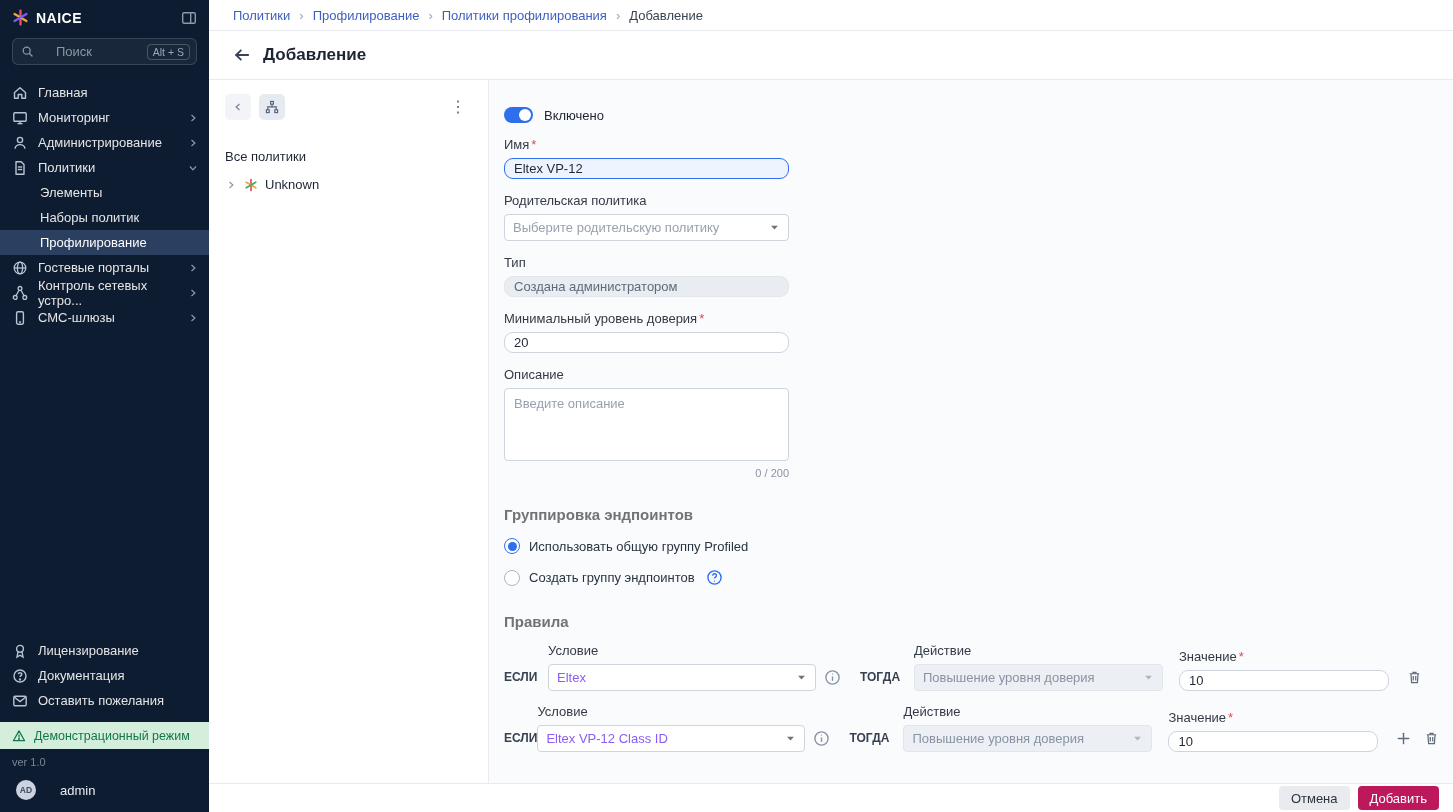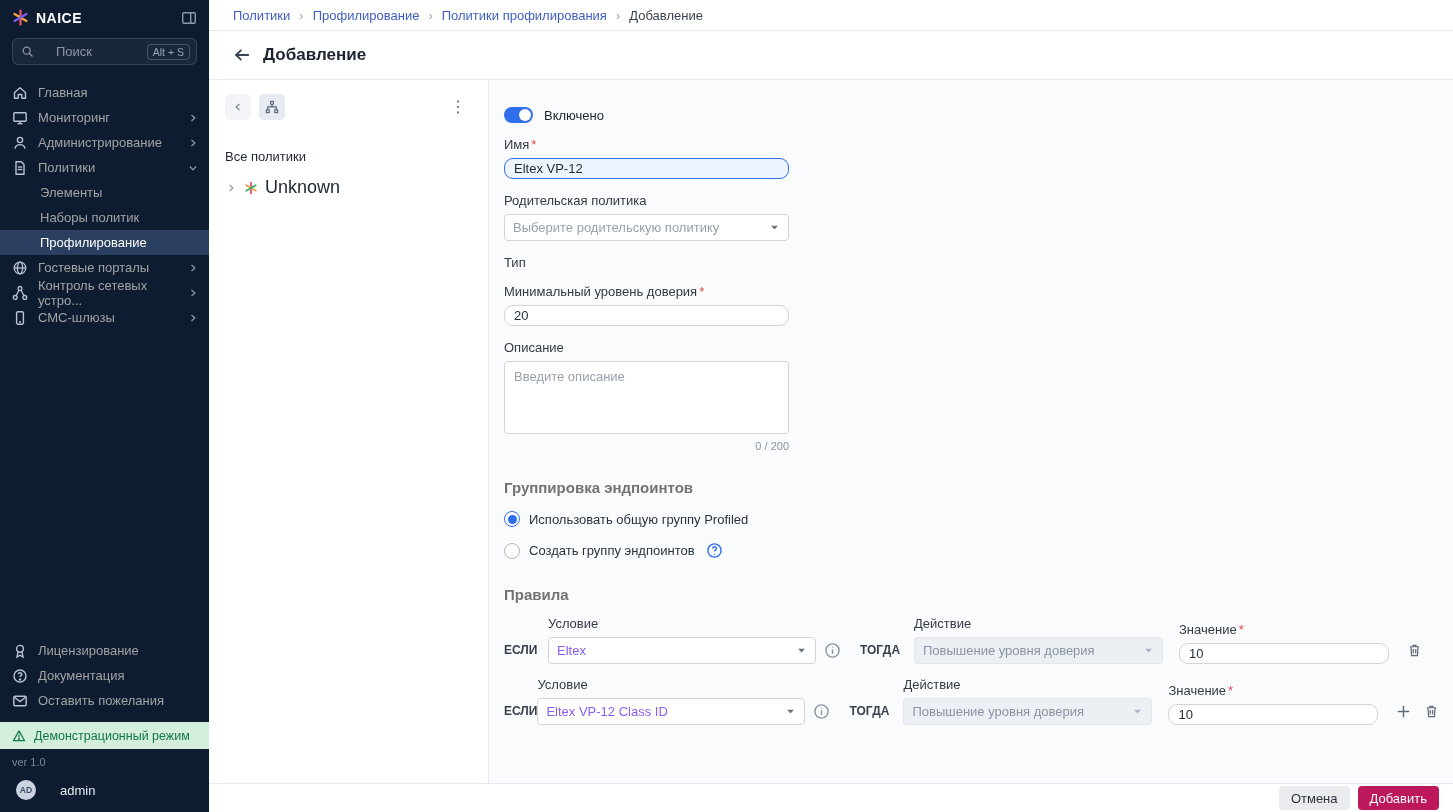--- a/index.html
+++ b/index.html
@@ -10,21 +10,21 @@
   
   .sidebar { width:209px; min-width:209px; background:#0d1c30; color:#c9d2e0; display:flex; flex-direction:column; }
   .brand-row { display:flex; align-items:center; gap:7px; padding:9px 12px 6px 12px; }
   .brand-name { color:#fff; font-weight:700; font-size:14px; letter-spacing:.5px; }
   .collapse-btn { margin-left:auto; color:#8d99ad; cursor:pointer; display:flex; }
   .search-box { margin:6px 12px 0 12px; height:27px; display:flex; align-items:center; gap:22px;
     background:rgba(255,255,255,.05); border:1px solid rgba(255,255,255,.14); border-radius:6px; padding:0 6px 0 8px; }
   .search-ph { color:#8b95a7; font-size:13px; flex:1; }
   .kbd { border:1px solid rgba(255,255,255,.22); border-radius:4px; font-size:10.5px; color:#9aa5b8; padding:1px 5px; }
   .nav { margin-top:15px; }
-  .nav-item { display:flex; align-items:center; gap:10px; height:25px; padding:0 10px 0 12px; font-size:13px; color:#a3a3a3; cursor:pointer; }
+  .nav-item { display:flex; align-items:center; gap:10px; height:25px; padding:0 10px 0 12px; font-size:13px; color:#e5e5e5; cursor:pointer; }
   .nav-item .nav-icon { width:16px; height:16px; flex:0 0 16px; display:flex; align-items:center; justify-content:center; color:#b9c3d4; }
   .nav-item .chev { margin-left:auto; color:#8d99ad; display:flex; }
   .nav-item.sub { padding-left:40px; }
   .nav-item.active { background:#2b4061; color:#fff; }
   .side-bottom { margin-top:auto; }
   .demo-row { margin-top:9px; height:27px; background:#d4eedd; color:#13764c; display:flex; align-items:center; gap:8px; padding:0 12px; font-size:12.5px; }
   .ver { padding:7px 12px 4px 12px; font-size:11px; color:#7a8699; }
   .user-row { display:flex; align-items:center; gap:24px; padding:8px 12px 12px 16px; }
   .avatar { width:20px; height:20px; border-radius:50%; background:#ccd3e0; color:#414b61; font-size:8.5px; font-weight:700; display:flex; align-items:center; justify-content:center; }
   .user-name { color:#e8ecf3; font-size:13px; }
@@ -41,21 +41,21 @@
 
   .content { flex:1; display:flex; min-height:0; }
 
   
   .tree-panel { width:280px; min-width:280px; background:#fff; border-right:1px solid #e8eaf0; padding:14px 16px; }
   .tree-toolbar { display:flex; align-items:center; gap:8px; }
   .tbtn { width:26px; height:26px; border-radius:5px; display:flex; align-items:center; justify-content:center; color:#7c8797; cursor:pointer; background:#f2f4f7; }
   .tbtn.pressed { background:#e6ebf1; color:#54627a; }
   .dots-btn { margin-left:auto; color:#5f6b7a; font-size:16px; cursor:pointer; letter-spacing:0; line-height:1; padding:2px 6px; }
   .tree-heading { margin-top:29px; font-size:13px; color:#1d2433; }
-  .tree-node { margin-top:13px; display:flex; align-items:center; gap:7px; font-size:18px; color:#1d2433; cursor:pointer; }
+  .tree-node { margin-top:13px; display:flex; align-items:center; gap:7px; font-size:13px; color:#1d2433; cursor:pointer; }
   .tree-node .chev { color:#8d99ad; display:flex; }
 
   
   .form-panel { flex:1; padding:27px 16px 0 15px; overflow:hidden; }
   .toggle-row { display:flex; align-items:center; gap:11px; }
   .toggle { width:29px; height:16px; border-radius:9px; background:#2f6fed; position:relative; cursor:pointer; }
   .toggle::after { content:""; position:absolute; top:2px; right:2px; width:12px; height:12px; border-radius:50%; background:#fff; }
   .fld { margin-top:14px; width:285px; }
   .fld-label { font-size:13px; color:#333a46; margin-bottom:6px; }
   .req { color:#e5484d; margin-left:2px; }
@@ -365,20 +365,21 @@
             <span class="arrow">
               <svg width="11" height="11" viewBox="0 0 16 16" fill="currentColor">
                   <path d="M3 5.5h10L8 11z"></path>
                 </svg>
             </span>
           </div>
         </div>
 
         <div class="fld">
           <div class="fld-label"><span>Тип</span></div>
+          <input class="inp disabled" disabled="" value="Создана администратором" style="">
         </div>
 
         <div class="fld">
           <div class="fld-label"><span>Минимальный уровень доверия</span><span class="req">*</span></div>
           <input class="inp" value="20" style="">
         </div>
 
         <div class="fld">
           <div class="fld-label"><span>Описание</span></div>
           <textarea class="ta" placeholder="Введите описание" style=""></textarea>

